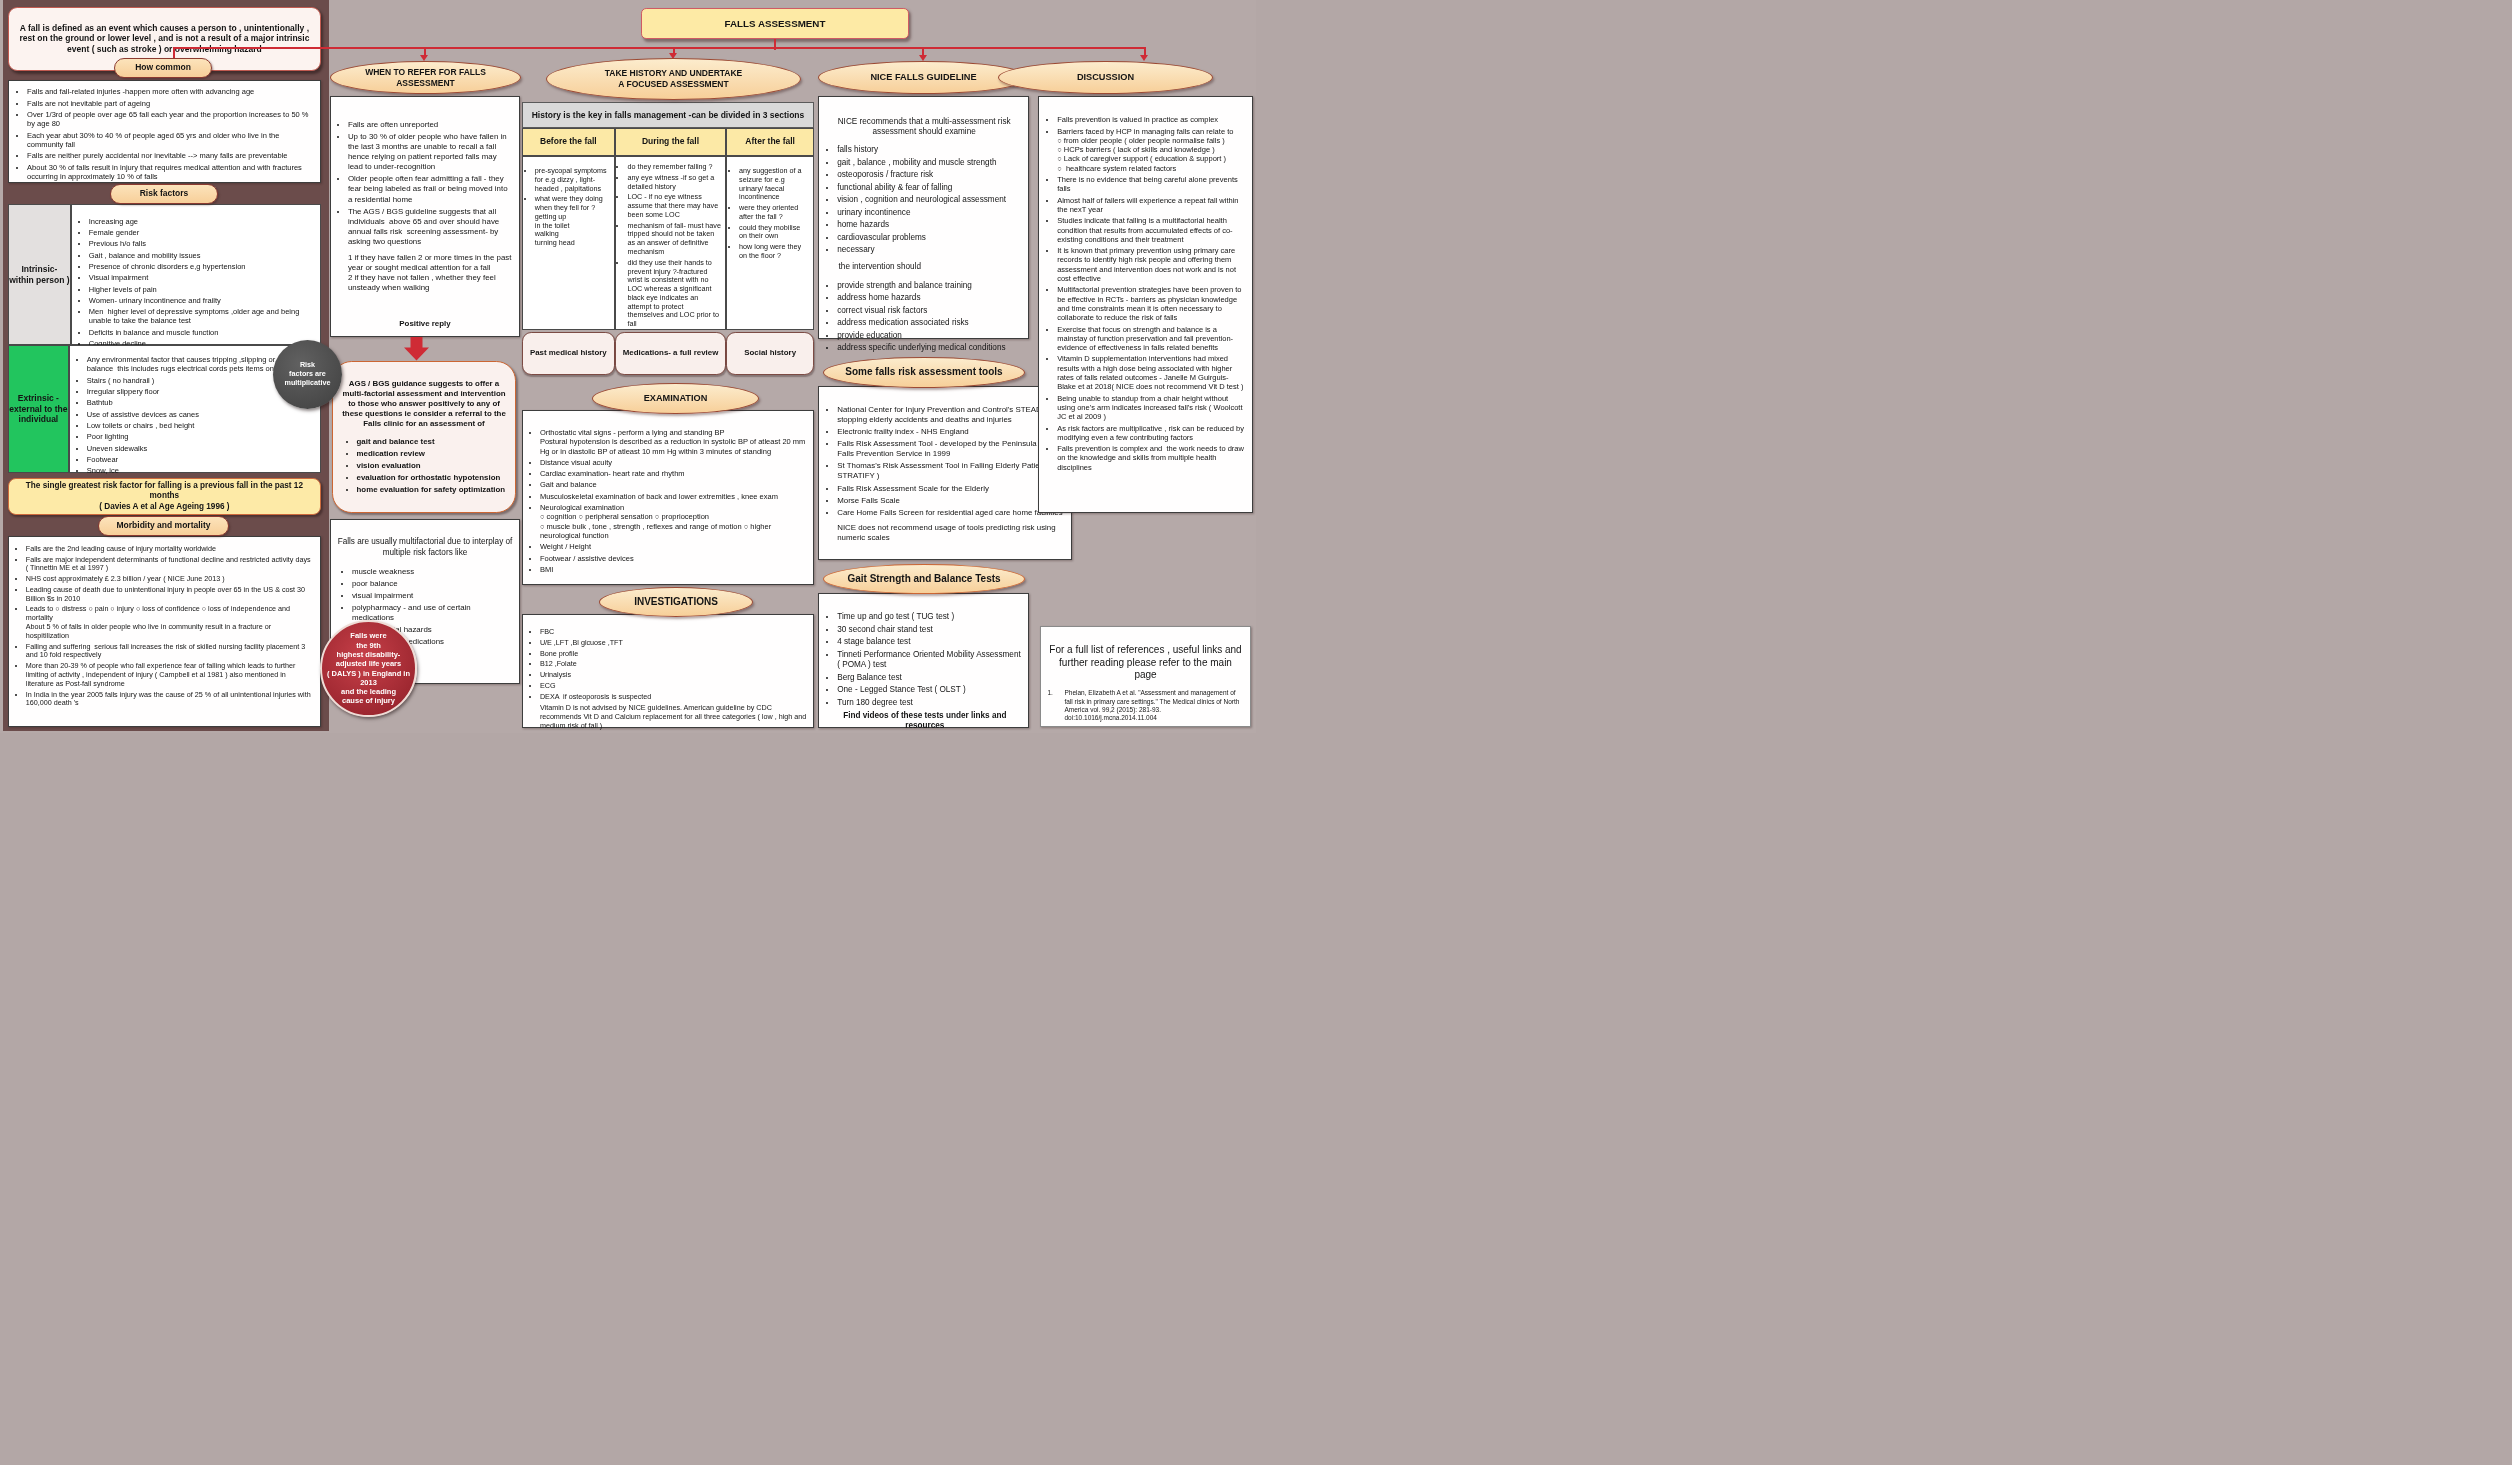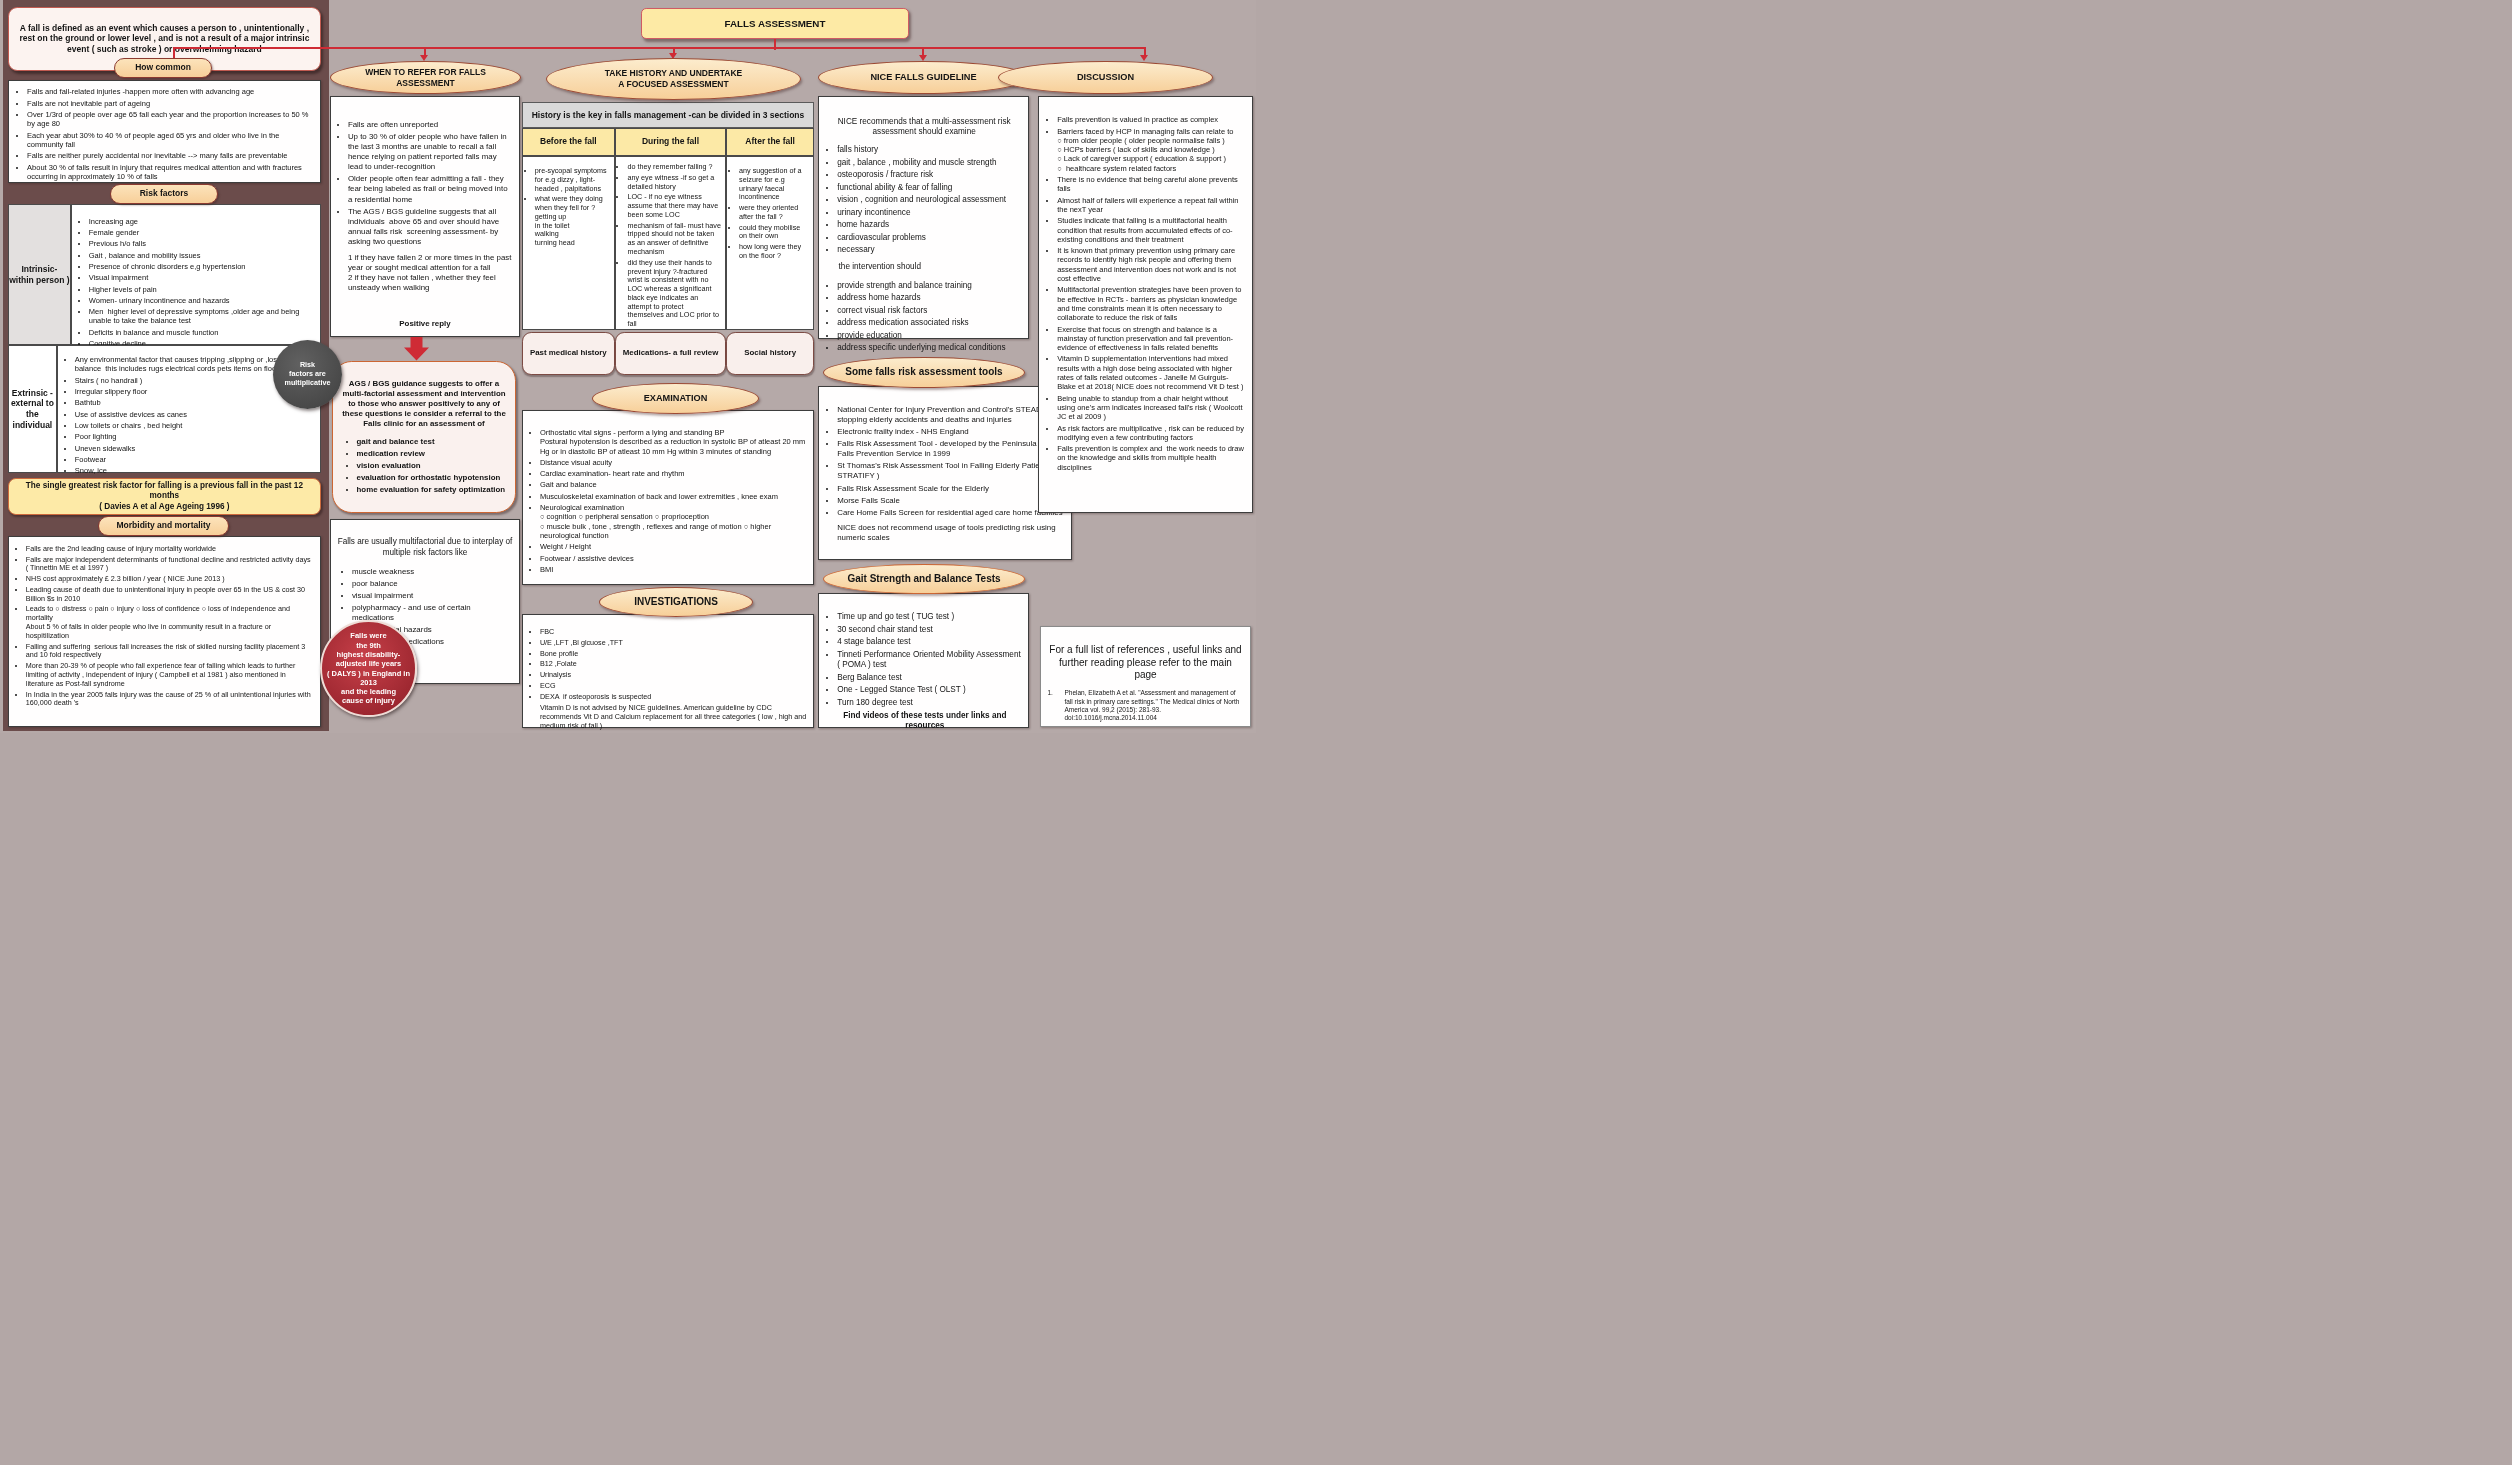--- a/index.html
+++ b/index.html
@@ -92,30 +92,30 @@
       </div>
       <div class="cell" style="flex:1;background:#fff;padding:10.5px 2.6px 1.3px 3.9px;">
         <ul class="fs115">
             <li>Increasing age</li>
             <li>Female gender</li>
             <li>Previous h/o falls</li>
             <li>Gait , balance and mobility issues</li>
             <li>Presence of chronic disorders e,g hypertension</li>
             <li>Visual impairment</li>
             <li>Higher levels of pain</li>
-            <li>Women- urinary incontinence and hazards</li>
+            <li>Women- urinary incontinence and frailty</li>
             <li>Men  higher level of depressive symptoms ,older age and being unable to take the balance test</li>
             <li>Deficits in balance and muscle function</li>
             <li>Cognitive decline</li>
             <li>Medications used and number of medications for e.g beta blockers</li>
           </ul>
       </div>
     </div>
     <div style="display:flex;height:128px;">
-      <div class="cell pre ctr bold fs13" style="width:49px;background:#ffffff;display:flex;align-items:center;justify-content:center;">
+      <div class="cell pre ctr bold fs13" style="width:61px;background:#22c55e;display:flex;align-items:center;justify-content:center;">
         <span>Extrinsic -
 external to the
 individual</span>
       </div>
       <div class="cell" style="flex:1;background:#fff;padding:7.9px 2.6px 1.3px 3.9px;">
         <ul class="fs115">
             <li>Any environmental factor that causes tripping ,slipping or ,loss of balance  this includes rugs electrical cords pets items on floor</li>
             <li>Stairs ( no handrail )</li>
             <li>Irregular slippery floor</li>
             <li>Bathtub</li>

